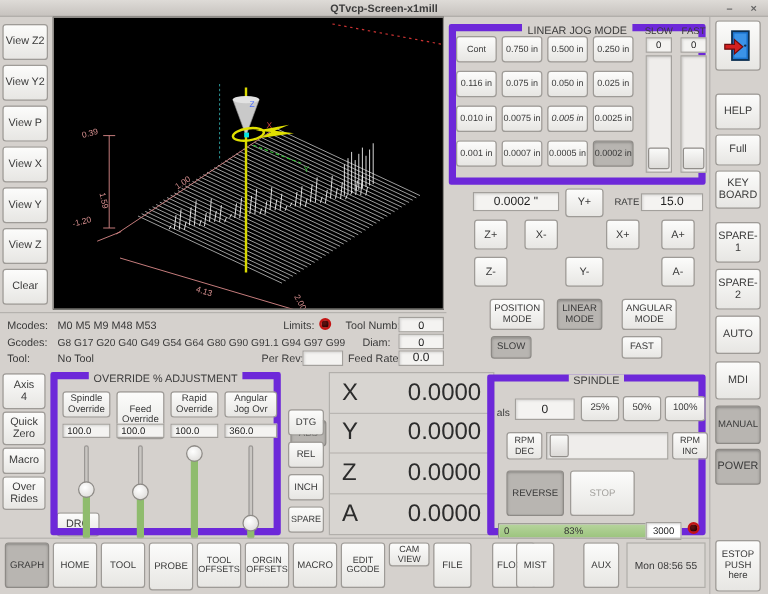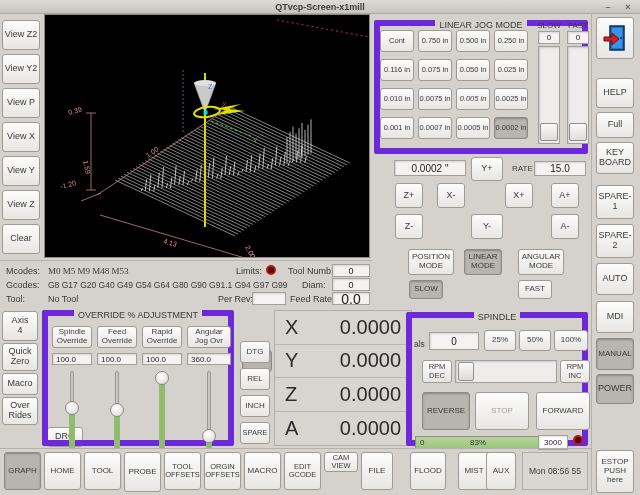--- a/index.html
+++ b/index.html
@@ -239,35 +239,35 @@
 MODE</div>
 <div class="btn sm pressed" style="left:464px;top:249px;width:38px;height:26px;">LINEAR
 MODE</div>
 <div class="btn sm" style="left:518px;top:249px;width:46px;height:26px;">ANGULAR
 MODE</div>
 <div class="btn sm pressed" style="left:409px;top:280px;width:34px;height:19px;">SLOW</div>
 <div class="btn sm" style="left:518px;top:280px;width:34px;height:19px;">FAST</div>
 
 <div class="abs" style="left:0;top:260px;width:372px;height:45px;border-top:1px solid #b5b2ae;">
   <span class="lbl" style="left:6px;top:5px;text-align:right;">Mcodes:</span>
-  <span class="lbl" style="left:48px;top:5px;font-family:Liberation Serif, serif;">M0 M5 M9 M48 M53</span>
+  <span class="lbl" style="left:48px;top:5px;">M0 M5 M9 M48 M53</span>
   <span class="lbl" style="left:236px;top:5px;">Limits:</span>
   <span class="led" style="left:266px;top:4px;width:10px;height:10px;"></span>
   <span class="lbl" style="left:288px;top:5px;">Tool Numb:</span>
   <span class="disp" style="left:332px;top:3px;width:38px;height:13px;font-size:9px;">0</span>
   <span class="lbl" style="left:6px;top:19px;">Gcodes:</span>
   <span class="lbl" style="left:48px;top:19px;font-size:8.5px;">G8 G17 G20 G40 G49 G54 G64 G80 G90 G91.1 G94 G97 G99</span>
   <span class="lbl" style="left:302px;top:19px;">Diam:</span>
   <span class="disp" style="left:332px;top:17px;width:38px;height:13px;font-size:9px;">0</span>
   <span class="lbl" style="left:6px;top:33px;">Tool:</span>
   <span class="lbl" style="left:48px;top:33px;">No Tool</span>
   <span class="lbl" style="left:218px;top:33px;">Per Rev:</span>
   <span class="disp" style="left:252px;top:31px;width:34px;height:13px;font-size:9px;"></span>
   <span class="lbl" style="left:290px;top:33px;">Feed Rate:</span>
-  <span class="disp" style="left:332px;top:31px;width:38px;height:13px;font-size:14px;">0.0</span>
+  <span class="disp" style="left:332px;top:31px;width:38px;height:13px;font-size:10px;">0.0</span>
 </div>
 
 <div class="btn" style="left:2px;top:311px;width:36px;height:30px;">Axis
 4</div>
 <div class="btn" style="left:2px;top:343px;width:36px;height:28px;">Quick
 Zero</div>
 <div class="btn" style="left:2px;top:373px;width:36px;height:22px;">Macro</div>
 <div class="btn" style="left:2px;top:397px;width:36px;height:28px;">Over
 Rides</div>
 <div class="btn" style="left:2px;top:427px;width:36px;height:20px;margin-left:45px;">DRO</div>
@@ -277,21 +277,21 @@
 
   <div class="btn sm" style="left:4px;top:10px;width:40px;height:22px;">Spindle
 Override</div>
   <div class="disp" style="left:4px;top:37px;width:40px;height:12px;font-size:8px;justify-content:flex-start;padding-left:3px;">100.0</div>
   <div class="abs" style="left:4px;top:53px;width:40px;height:80px;">
     <div class="slider-rail" style="top:2px;bottom:2px;"></div>
     <div class="slider-fill" style="left:calc(50% - 3px);width:6px;height:40px;"></div>
     <div class="slider-knob" style="top:32px;"></div>
   </div>
 
-  <div class="btn sm" style="left:49px;top:10px;width:40px;height:22px;">Feed
+  <div class="btn sm" style="left:49px;top:10px;width:40px;height:40px;">Feed
 Override</div>
   <div class="disp" style="left:49px;top:37px;width:40px;height:12px;font-size:8px;justify-content:flex-start;padding-left:3px;">100.0</div>
   <div class="abs" style="left:49px;top:53px;width:40px;height:80px;">
     <div class="slider-rail" style="top:2px;bottom:2px;"></div>
     <div class="slider-fill" style="left:calc(50% - 3px);width:6px;height:38px;"></div>
     <div class="slider-knob" style="top:34px;"></div>
   </div>
 
   <div class="btn sm" style="left:94px;top:10px;width:40px;height:22px;">Rapid
 Override</div>
@@ -345,21 +345,20 @@
   <div class="btn sm" style="left:142px;top:12px;width:34px;height:21px;">100%</div>
   <div class="btn xs" style="left:10px;top:42px;width:30px;height:23px;">RPM
 DEC</div>
   <div class="vtrack" style="left:43px;top:42px;width:102px;height:23px;">
     <div style="position:absolute;left:2px;top:1px;bottom:1px;width:16px;background:linear-gradient(#fafaf9,#dcdad7);border:1px solid #918e8a;border-radius:2px;"></div>
   </div>
   <div class="btn xs" style="left:148px;top:42px;width:30px;height:23px;">RPM
 INC</div>
   <div class="btn sm pressed" style="left:10px;top:74px;width:48px;height:38px;">REVERSE</div>
   <div class="btn sm disabled" style="left:63px;top:74px;width:54px;height:38px;">STOP</div>
-  <div class="btn sm" style="left:124px;top:74px;width:54px;height:38px;">FORWARD</div>
   <div class="progress" style="left:3px;top:118px;width:126px;height:13px;">
     <div class="fill" style="width:100%;"></div>
     <span class="pleft">0</span>
     <span class="ptxt">83%</span>
   </div>
   <div class="disp" style="left:126px;top:117px;width:30px;height:15px;font-size:8px;background:#fff;">3000</div>
   <span class="led" style="left:161px;top:117px;width:10px;height:10px;"></span>
 </div>
 
 <div class="abs" style="left:591px;top:14px;width:49px;height:481px;border-left:1px solid #b5b2ae;"></div>
@@ -394,15 +393,15 @@
 OFFSETS</div>
 <div class="btn xs" style="left:204px;top:452px;width:37px;height:38px;">ORGIN
 OFFSETS</div>
 <div class="btn sm" style="left:244px;top:452px;width:37px;height:38px;">MACRO</div>
 <div class="btn xs" style="left:284px;top:452px;width:37px;height:38px;">EDIT
 GCODE</div>
 <div class="btn xs" style="left:324px;top:452px;width:34px;height:20px;">CAM
 VIEW</div>
 <div class="btn sm" style="left:361px;top:452px;width:32px;height:38px;">FILE</div>
 <div class="btn sm" style="left:410px;top:452px;width:36px;height:38px;">FLOOD</div>
-<div class="btn sm" style="left:430px;top:452px;width:32px;height:38px;margin-left:28px;">MIST</div>
+<div class="btn sm" style="left:430px;top:452px;width:32px;height:38px;">MIST</div>
 <div class="btn sm" style="left:486px;top:452px;width:30px;height:38px;">AUX</div>
 <div class="abs" style="left:522px;top:452px;width:66px;height:38px;border:1px solid #b0ada9;background:#dad7d3;display:flex;align-items:center;justify-content:center;font-size:8.5px;">Mon 08:56 55</div>
 
 </body></html>

